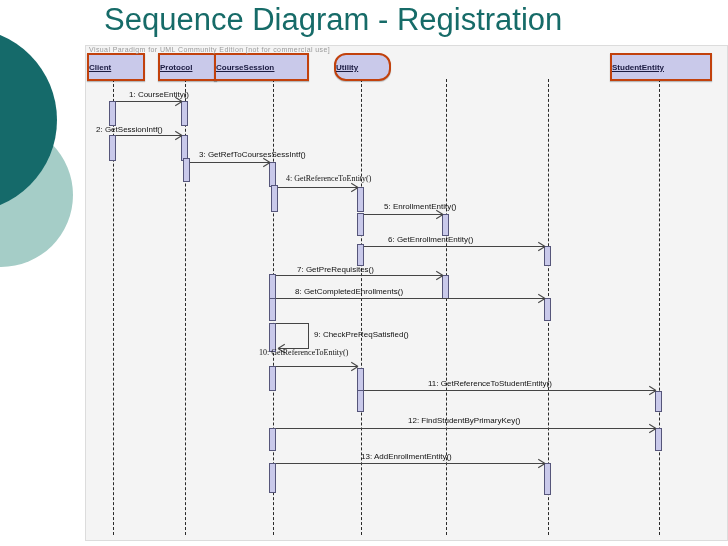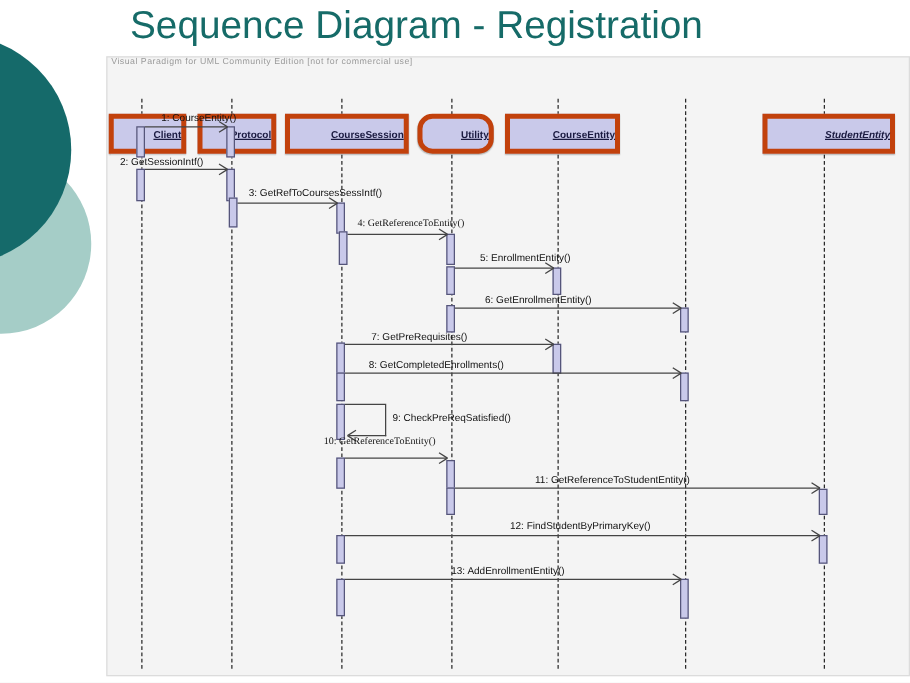--- a/index.html
+++ b/index.html
@@ -17,24 +17,23 @@
   .diagram{
     position:absolute;left:85px;top:45px;width:641px;height:494px;
     background:#f4f4f4;border:1px solid #dcdcdc;z-index:3;overflow:hidden;
   }
   .watermark{
     position:absolute;left:3px;top:0px;font-size:7px;color:#9a9a9a;
     white-space:nowrap;z-index:6;letter-spacing:.4px;
   }
   .lifeline{position:absolute;width:0;border-left:1px dashed #2a2a2a;top:33px;height:456px;z-index:4;}
   .headbox{
-    position:absolute;top:7px;height:24px;background:#c9c9ea;border:4px solid #c2410c;
-    display:flex;align-items:center;justify-content:flex-end;z-index:5;
+    position:absolute;top:7px;height:24px;background:#c9c9ea;border:2px solid #c2410c;
+    display:flex;align-items:center;justify-content:flex-start;z-index:5;
     box-shadow:0 1px 1px rgba(0,0,0,0.25);
-    margin-top:38px;
   }
   .headbox span{
     font-size:8px;font-weight:bold;color:#1a1a40;text-decoration:underline;white-space:nowrap;
   }
   .act{
     position:absolute;width:5px;background:#c9c9ea;border:1px solid #55557a;z-index:5;
   }
   .msg-label{
     position:absolute;font-size:8px;color:#111;white-space:nowrap;z-index:6;
   }
@@ -73,30 +72,27 @@
   <div class="lifeline" style="left:360px;"></div>
   <div class="lifeline" style="left:462px;"></div>
   <div class="lifeline" style="left:573px;"></div>
 
   <div class="headbox" style="left:1px;width:54px;">
       <span>Client</span>
     </div>
   <div class="headbox" style="left:72px;width:55px;">
       <span>Protocol</span>
     </div>
-  <div class="headbox" style="left:142px;width:91px;">
+  <div class="headbox" style="left:128px;width:91px;text-decoration:underline;">
       <span>CourseSession</span>
     </div>
   <div class="headbox" style="left:248px;width:53px;border-radius:12px;">
       <span>Utility</span>
     </div>
-  <div class="headbox" style="left:318px;width:84px;">
-      <span>CourseEntity</span>
-    </div>
-  <div class="headbox" style="left:524px;width:98px;font-style:italic;">
+  <div class="headbox" style="left:524px;width:98px;">
       <span>StudentEntity</span>
     </div>
 
   <div class="act" style="left:23px;top:55px;height:23px;"></div>
   <div class="act" style="left:23px;top:89px;height:24px;"></div>
   <div class="act" style="left:95px;top:55px;height:23px;"></div>
   <div class="act" style="left:95px;top:89px;height:24px;"></div>
   <div class="act" style="left:97px;top:112px;height:22px;"></div>
   <div class="act" style="left:183px;top:116px;height:23px;"></div>
   <div class="act" style="left:185px;top:139px;height:25px;"></div>

